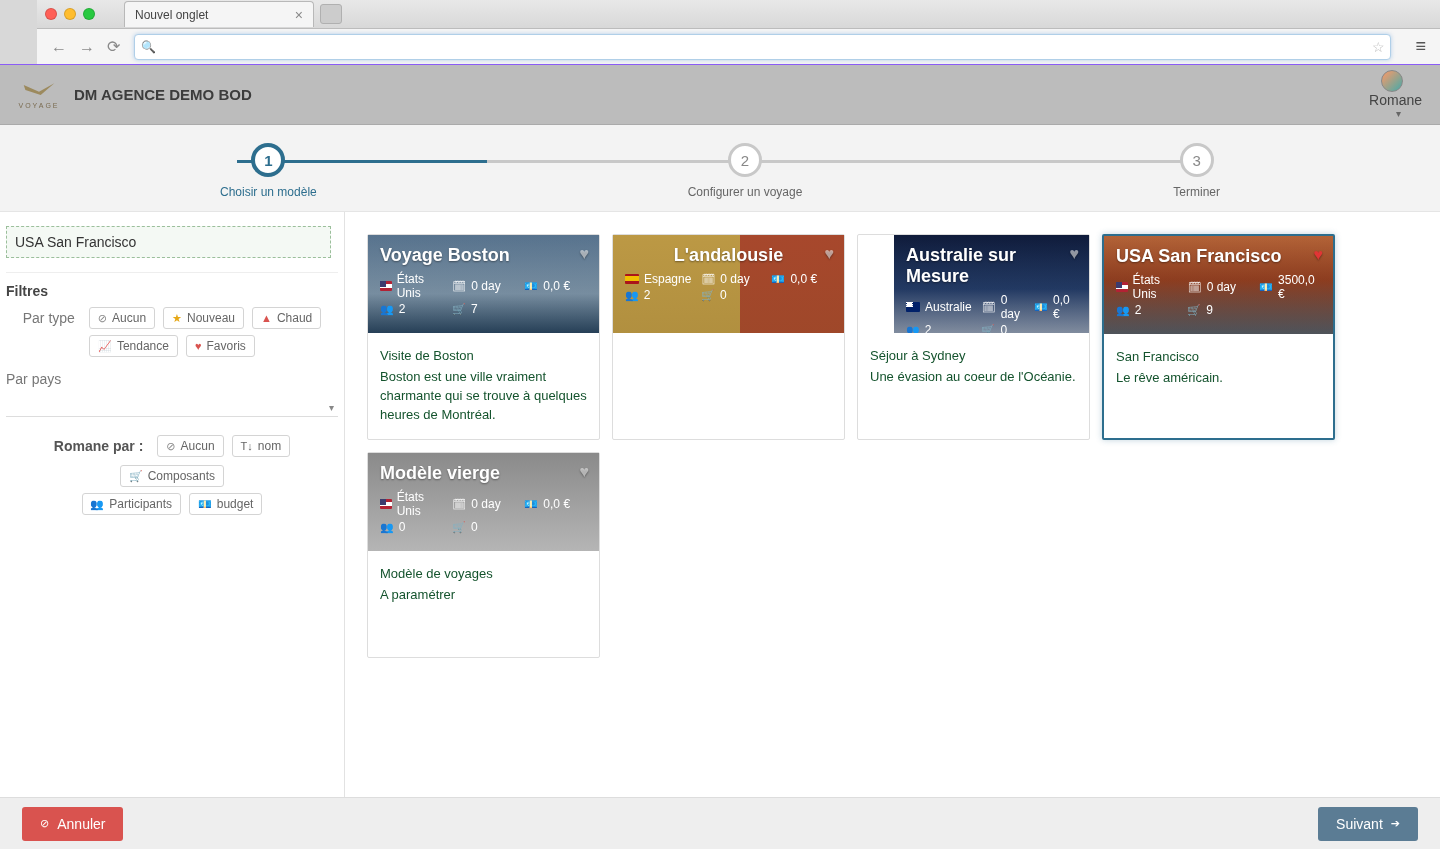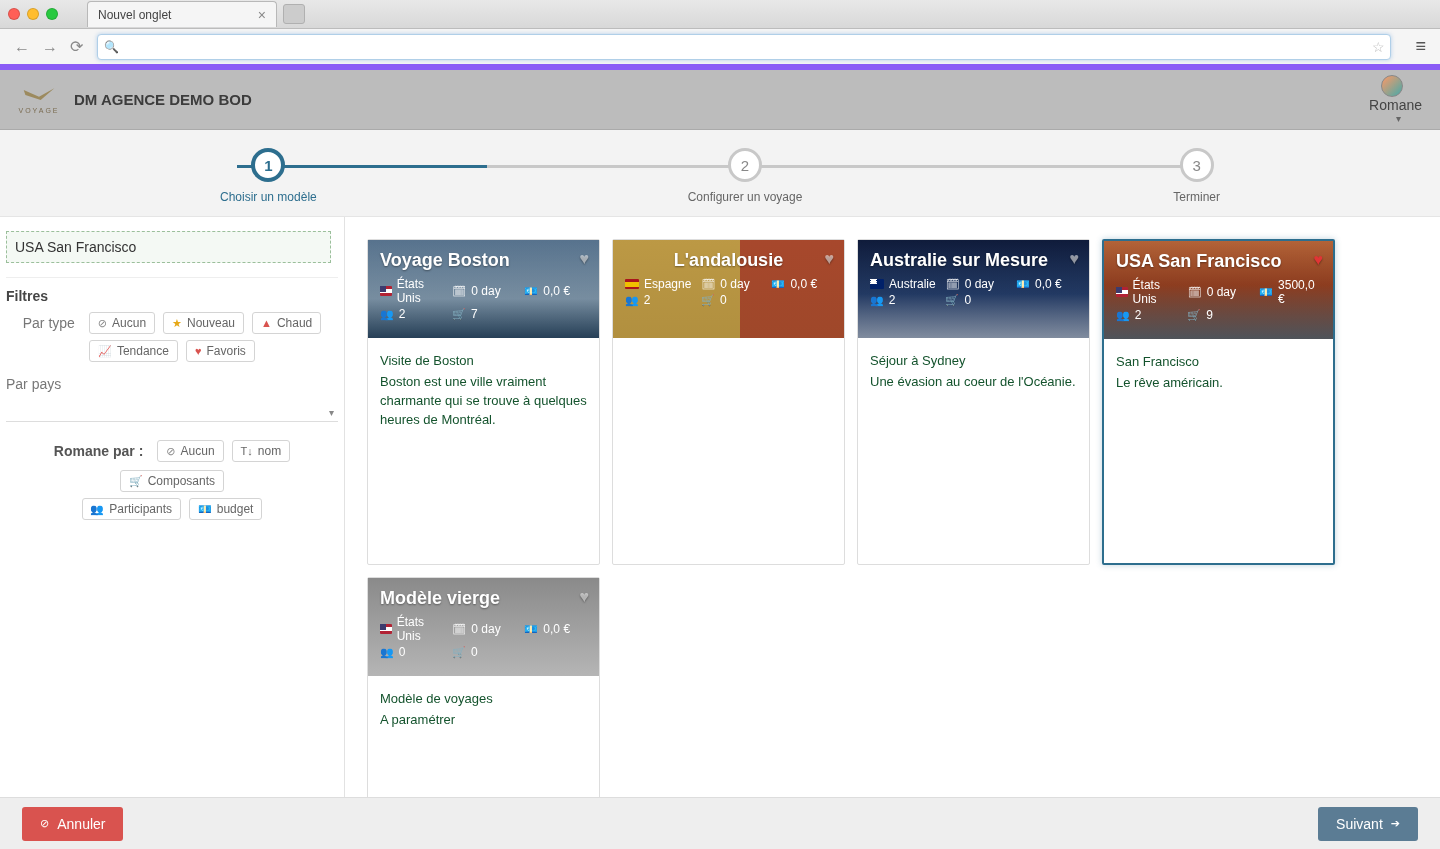--- a/index.html
+++ b/index.html
@@ -1,19 +1,19 @@
 <!DOCTYPE html>
 <html><head>
 <meta charset="utf-8">
 <style>
 * { box-sizing: border-box; margin: 0; padding: 0; }
 body { font-family: -apple-system, "Helvetica Neue", Arial, sans-serif; font-size: 13px; color: #333; background: #fff; width: 1440px; height: 849px; overflow: hidden; position: relative; }
 
 
-.browser-chrome { background: #d8d8d8; border-bottom: 6px solid #8b5cf6; }
+.browser-chrome { background: #d8d8d8; border-bottom: 1px solid #8b5cf6; padding-left: 37px; }
 .titlebar { height: 28px; display: flex; align-items: center; padding: 0 8px; background: linear-gradient(#e8e8e8,#d8d8d8); }
 .mac-btn { width: 12px; height: 12px; border-radius: 50%; margin-right: 7px; border: 0.5px solid rgba(0,0,0,0.15); }
 .mac-close{background:#ff5f57;} .mac-min{background:#ffbd2e;} .mac-max{background:#28c940;}
 .tab { background:#f5f5f5; border:1px solid #b8b8b8; border-bottom:none; border-radius:4px 4px 0 0; height:26px; display:flex; align-items:center; padding:0 10px; margin-left:22px; font-size:12px; color:#444; width:190px; justify-content:space-between; }
 .tab .x{color:#888; font-size:14px;}
 .newtab { width:22px; height:20px; background:#ccc; border:1px solid #b0b0b0; border-radius:3px; margin-left:6px; display:flex; align-items:center; justify-content:center; color:#777; font-size:12px;}
 .toolbar { height:36px; display:flex; align-items:center; padding:0 8px; background:#f5f5f5; border-top:1px solid #bcbcbc; }
 .nav-icon{color:#8a8a8a; padding:0 6px; font-size:16px; }
 .url-bar { flex:1; height:26px; border:1px solid #b0cfe8; border-radius:4px; background:#fff; margin:0 8px; display:flex; align-items:center; padding:0 6px; box-shadow:0 0 4px rgba(80,150,220,0.4); }
 .url-bar .mag{color:#999; margin-right:6px; font-size:12px;}
@@ -58,26 +58,26 @@
 .chip-row{display:flex; flex-wrap:wrap; gap:8px; align-items:center; margin-bottom:6px;justify-content:center;}
 .chip{border:1px solid #d4d4d4; border-radius:3px; padding:3px 8px; font-size:12px; background:#fff; display:inline-flex; align-items:center; gap:5px; color:#666; cursor:pointer;}
 .chip .ic{font-size:11px;}
 .ic-none{color:#888;} .ic-star{color:#e6a817;} .ic-hot{color:#d9534f;} .ic-trend{color:#5cb85c;} .ic-heart{color:#d9534f;}
 .country-select{width:100%; border:none; border-bottom:1px solid #ddd; background:transparent; padding:6px 2px; color:#888; font-size:13px; margin:2px 0 12px; appearance:none;}
 .country-wrap{position:relative;}
 .country-wrap .dd{position:absolute; right:4px; bottom:16px; color:#888; font-size:10px; pointer-events:none;}
 
 
 .cards{display:flex; flex-wrap:wrap; gap:12px;}
-.card{width:233px; height:326px; border:1px solid #ddd; border-radius:2px; background:#fff; display:flex; flex-direction:column; cursor:pointer; position:relative;}
+.card{width:233px; height:206px; border:1px solid #ddd; border-radius:2px; background:#fff; display:flex; flex-direction:column; cursor:pointer; position:relative;}
 .card.selected{border:2px solid #2d6e8e; box-shadow:0 0 6px rgba(45,110,142,0.3);}
 .card-header{height:98px; color:#fff; padding:10px 12px 8px; position:relative; overflow:hidden;}
 .ch-boston{background:linear-gradient(rgba(30,50,70,0.25),rgba(30,50,70,0.35)),linear-gradient(180deg,#6a88a5 0%,#9fb6c8 60%,#2b4760 100%);}
 .ch-andal{background:linear-gradient(rgba(90,70,20,0.1),rgba(90,70,20,0.2)),linear-gradient(90deg,#c7a24a 0%, #c7a24a 55%, #b0482f 55%, #b0482f 100%);text-align:center;}
-.ch-austr{background:linear-gradient(rgba(20,30,60,0.3),rgba(20,30,60,0.45)),linear-gradient(180deg,#0d1a3a 0%,#2b4a7a 55%,#d9e6ef 100%);}
+.ch-austr{background:linear-gradient(rgba(20,30,60,0.3),rgba(20,30,60,0.45)),linear-gradient(180deg,#0d1a3a 0%,#2b4a7a 55%,#d9e6ef 100%);margin-left:36px;}
 .ch-usa{background:linear-gradient(rgba(150,60,30,0.15),rgba(150,60,30,0.3)),linear-gradient(180deg,#b86a3c 0%,#8a3d20 45%,#2f5d74 100%);}
 .ch-blank{background:linear-gradient(#8a8a8a,#b5b5b5);}
 .card-title{font-size:18px; font-weight:700; text-shadow:0 1px 2px rgba(0,0,0,0.4); margin-bottom:6px;}
 .heart{position:absolute; top:10px; right:10px; font-size:16px; color:rgba(255,255,255,0.55); text-shadow:0 1px 2px rgba(0,0,0,0.4);}
 .heart.fav{color:#e03535;}
 .meta{display:grid; grid-template-columns:1fr 1fr 1fr; gap:2px 10px; font-size:12px;}
 .meta span{display:flex; align-items:center; gap:5px;}
 .flag{width:14px;height:10px;display:inline-block; border-radius:1px;}
 .flag-us{background:linear-gradient(#b22234 0 33%,#fff 33% 66%,#b22234 66%); position:relative;}
 .flag-us::before{content:""; position:absolute; left:0;top:0;width:6px;height:6px;background:#3c3b6e;}

